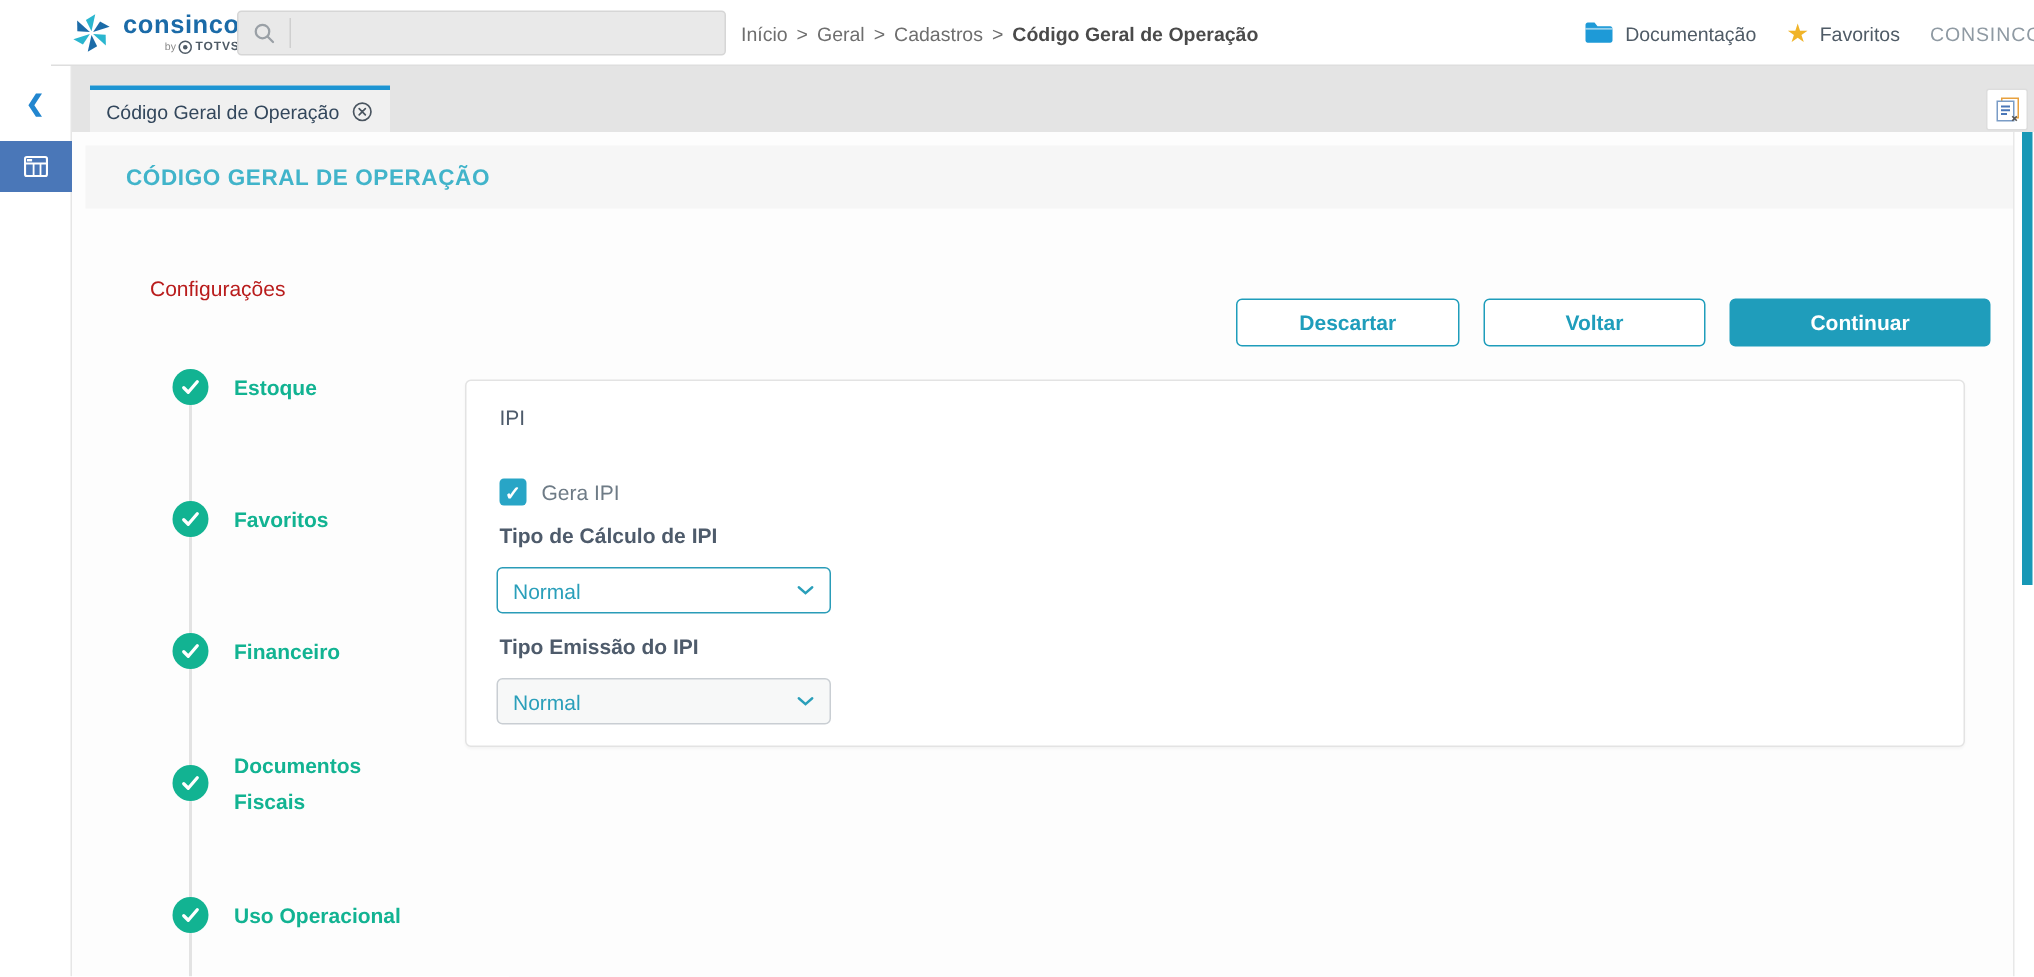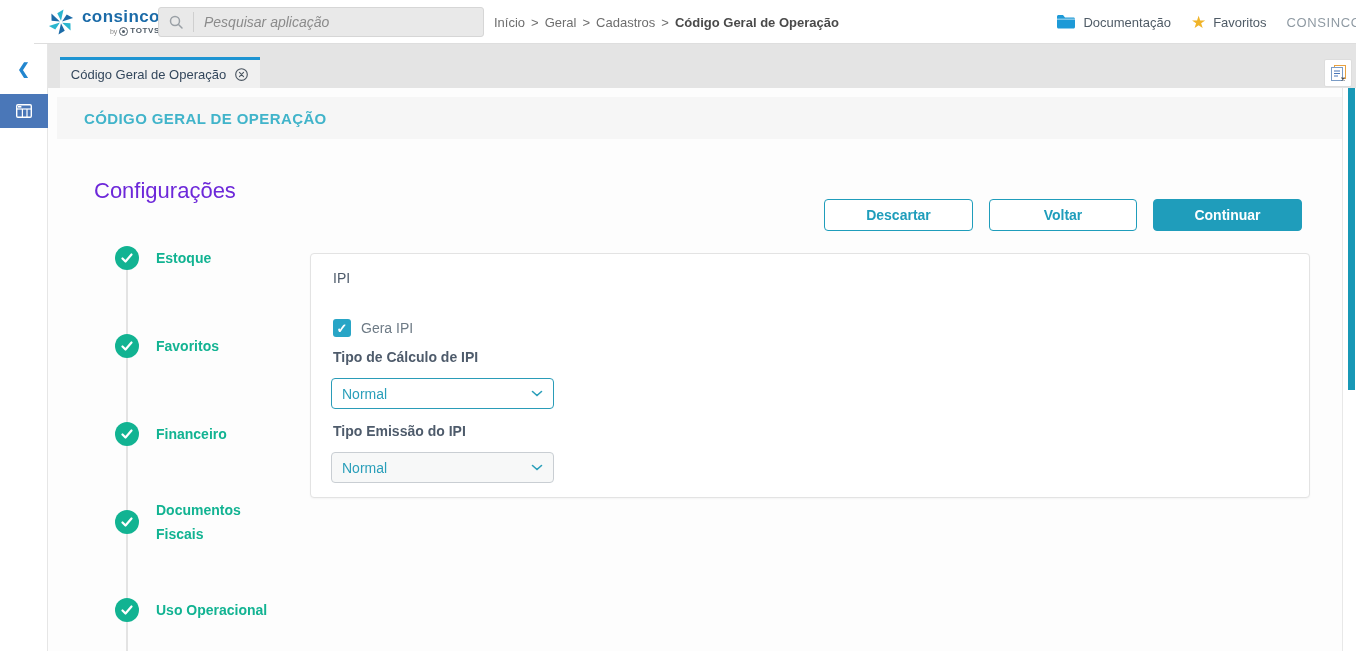--- a/index.html
+++ b/index.html
@@ -53,30 +53,30 @@
     border-top:3px solid #1D94D2;display:flex;align-items:center;justify-content:center;gap:8px;
     font-size:13px;color:#33475c;box-sizing:border-box;cursor:pointer;}
   .tablist-btn{position:absolute;right:4px;top:15px;width:26px;height:26px;background:#fff;
     border:1px solid #ddd;border-radius:2px;display:flex;align-items:center;justify-content:center;cursor:pointer;}
 
   
   .content{position:absolute;left:48px;top:88px;right:0;bottom:0;background:#fdfdfd;}
   .page-header{position:absolute;left:9px;right:14px;top:9px;height:42px;background:#f6f6f6;
     display:flex;align-items:center;padding-left:27px;box-sizing:border-box;}
   .page-header span{color:#41B4CA;font-weight:bold;font-size:15px;letter-spacing:.4px;}
-  .page-title{position:absolute;left:44px;top:88px;margin:2px;font-size:22px;font-weight:500;color:#6d28d9;}
+  .page-title{position:absolute;left:44px;top:88px;margin:8px;font-size:14px;font-weight:500;color:#b91c1c;}
 
   .btn{position:absolute;top:111px;height:32px;border-radius:4px;font-size:14px;font-weight:bold;
     display:flex;align-items:center;justify-content:center;cursor:pointer;box-sizing:border-box;
     font-family:"Liberation Sans",sans-serif;}
   .btn-outline{background:#fff;border:1px solid #1F9DBB;color:#1F9DBB;}
   .btn-filled{background:#1F9DBB;border:1px solid #1F9DBB;color:#fff;}
   #btn-discard{left:776px;width:149px;}
   #btn-back{left:941px;width:148px;}
-  #btn-continue{left:1105px;width:149px;}
+  #btn-continue{left:1105px;width:174px;}
 
   
   .stepper{position:absolute;left:67px;top:158px;width:160px;bottom:0;}
   .stepper::before{content:"";position:absolute;left:11px;top:12px;bottom:0;width:2px;background:#e3e3e3;}
   .step{position:absolute;left:0;display:flex;align-items:center;gap:17px;transform:translateY(-50%);cursor:pointer;}
   .step-circle{width:24px;height:24px;border-radius:50%;background:#12B392;display:flex;
     align-items:center;justify-content:center;flex:0 0 24px;position:relative;z-index:1;}
   .step-label{width:118px;font-size:14px;font-weight:bold;color:#12B392;line-height:24px;}
 
   
@@ -126,21 +126,20 @@
       </div>
     </div>
 
     <div class="search">
       <span class="search-iconwrap">
         <svg width="16" height="16" viewBox="0 0 16 16">
           <circle cx="7" cy="7" r="4.5" stroke="#9AA0A6" stroke-width="1.5" fill="none"></circle>
           <line x1="10.5" y1="10.5" x2="14" y2="14" stroke="#9AA0A6" stroke-width="1.5" stroke-linecap="round"></line>
         </svg>
       </span>
-      <input type="text" placeholder="Pesquisar aplicação" style="">
     </div>
 
     <nav class="breadcrumb">
       <span class="crumb">Início</span>
       <span class="crumb-sep">&gt;</span>
       <span class="crumb">Geral</span>
       <span class="crumb-sep">&gt;</span>
       <span class="crumb">Cadastros</span>
       <span class="crumb-sep">&gt;</span>
       <span class="crumb-current">Código Geral de Operação</span>

